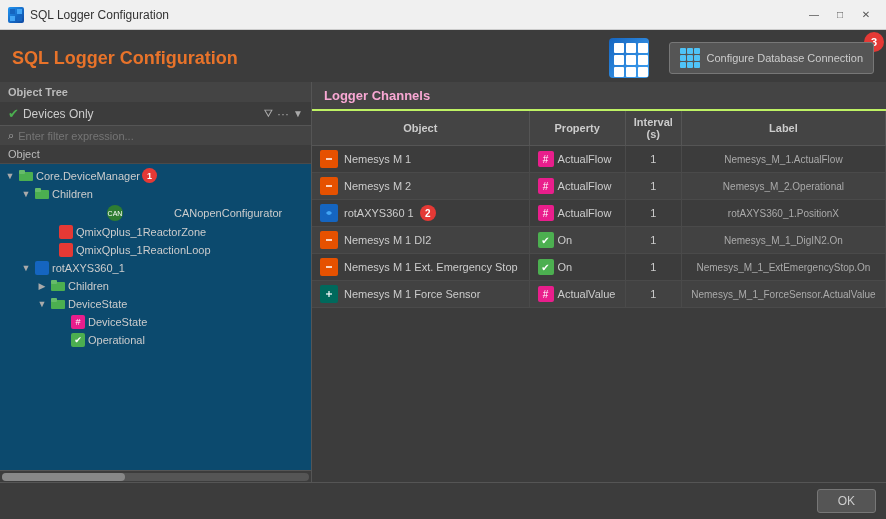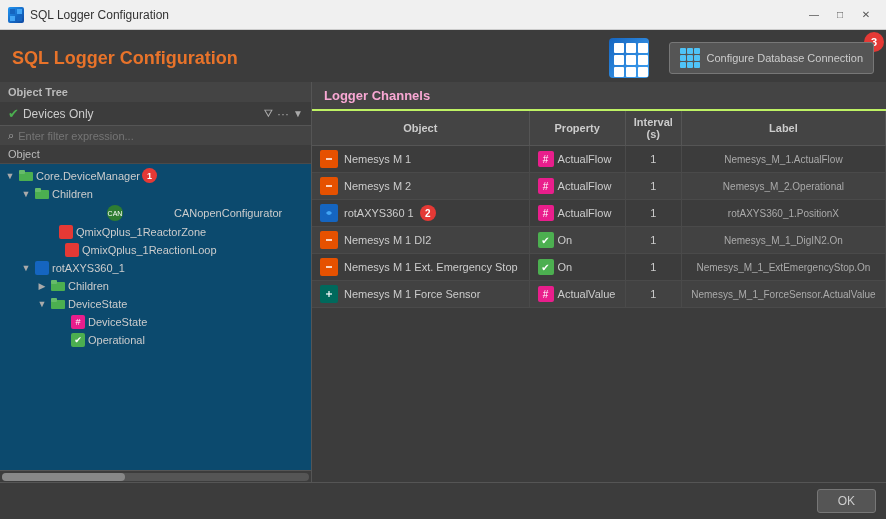--- a/index.html
+++ b/index.html
@@ -482,21 +482,21 @@
           <span style="width:16px;height:16px;background:#2e7d32;border-radius:50%;display:inline-flex;align-items:center;justify-content:center;font-size:7px;color:white;margin:0 3px;flex-shrink:0;">CAN</span>
           <span>CANopenConfigurator</span>
         </div>
 
         <div class="tree-item" style="padding-left:44px;">
           <span class="tree-arrow" style="width:12px;"></span>
           <span style="width:14px;height:14px;background:#e53935;border-radius:2px;margin:0 3px;flex-shrink:0;display:inline-block;"></span>
           <span>QmixQplus_1ReactorZone</span>
         </div>
 
-        <div class="tree-item" style="padding-left:18px;margin-left:32px;">
+        <div class="tree-item" style="padding-left:44px;">
           <span class="tree-arrow" style="width:12px;"></span>
           <span style="width:14px;height:14px;background:#e53935;border-radius:2px;margin:0 3px;flex-shrink:0;display:inline-block;"></span>
           <span>QmixQplus_1ReactionLoop</span>
         </div>
 
         <div class="tree-item" style="padding-left:20px;">
           <span class="tree-arrow">▼</span>
           <span style="width:14px;height:14px;background:#1565c0;border-radius:2px;margin:0 3px;flex-shrink:0;display:inline-block;"></span>
           <span>rotAXYS360_1</span>
         </div>

